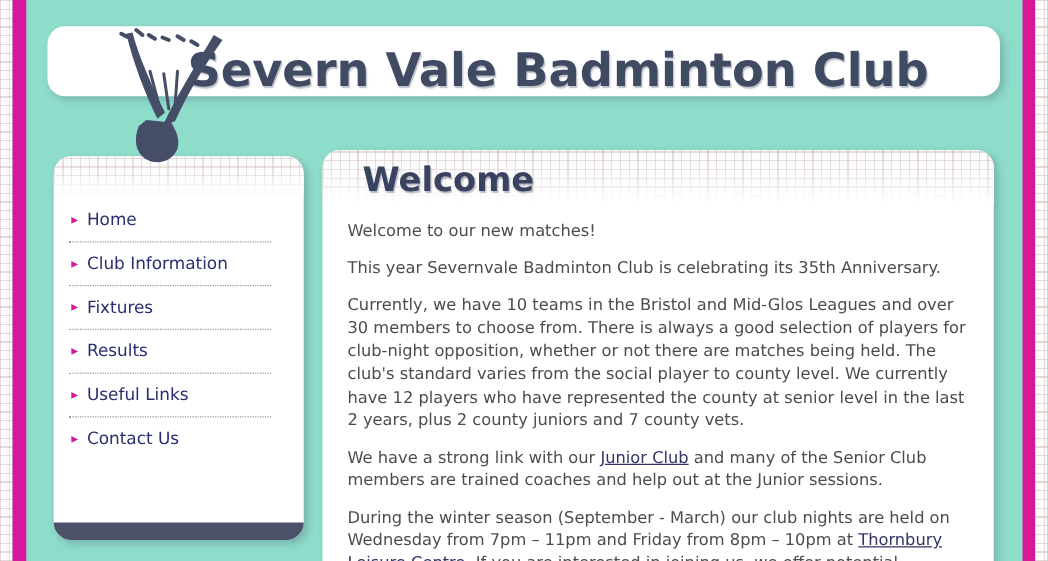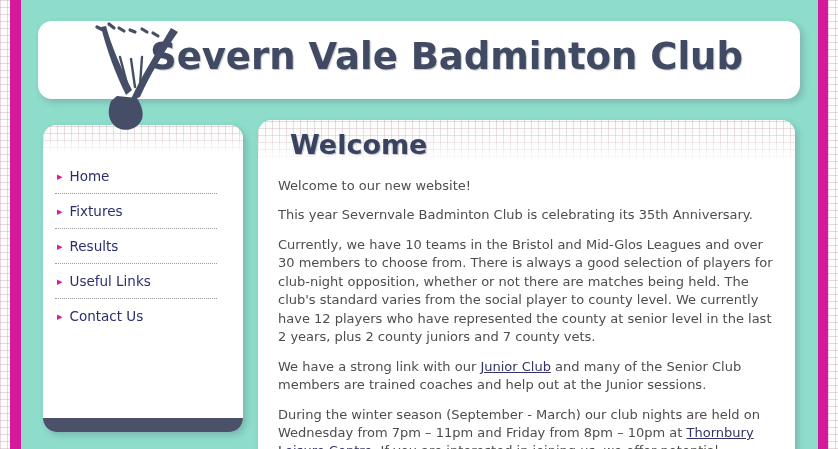--- a/index.html
+++ b/index.html
@@ -16,21 +16,21 @@
       repeating-linear-gradient(90deg, rgba(190,165,170,.40) 0 1px, transparent 1px 7px);
   }
   .edge{position:absolute;top:0;bottom:0;}
   .edge-grid-left{left:0;width:10px;}
   .edge-mag-left{left:10px;width:11px;background:#d6189b;}
   .edge-mag-right{right:10px;width:10px;background:#d6189b;}
   .edge-grid-right{right:0;width:10px;}
 
   
   .header-box{
-    position:absolute;left:38px;top:21px;width:762px;height:78px;
+    position:absolute;left:38px;top:21px;width:762px;height:56px;
     background:#fff;border-radius:14px;
     box-shadow:3px 3px 6px rgba(60,70,95,.25);
   }
   .logo{position:absolute;left:48px;top:-2px;width:102px;height:118px;z-index:2;}
   .site-title{
     position:absolute;left:112px;top:14px;margin:0;z-index:1;
     font-size:37px;font-weight:bold;color:#414a63;letter-spacing:0px;
     white-space:nowrap;text-shadow:1px 1px 1px rgba(65,74,99,.35);
   }
 
@@ -111,32 +111,33 @@
       <path d="M25 82 C 21 92 22 102 30 108 C 40 114 52 110 56 100 C 58 92 55 86 51 79 L 31 77 Z"></path>
     </g>
   </svg>
   <h1 class="site-title">Severn Vale Badminton Club</h1>
 </header>
 
 <nav class="sidebar">
   <div class="band sidebar-band gridpaper"></div>
   <div class="menu">
       <a class="menu-item"><span class="bullet">▸</span><span>Home</span></a>
+      <a class="menu-item"><span class="bullet">▸</span><span>Club Information</span></a>
       <a class="menu-item"><span class="bullet">▸</span><span>Fixtures</span></a>
       <a class="menu-item"><span class="bullet">▸</span><span>Results</span></a>
       <a class="menu-item"><span class="bullet">▸</span><span>Useful Links</span></a>
       <a class="menu-item"><span class="bullet">▸</span><span>Contact Us</span></a>
     </div>
   <div class="sidebar-footer"></div>
 </nav>
 
 <main class="content">
   <div class="band content-band gridpaper">
     <h2 class="page-heading">Welcome</h2>
   </div>
   <div class="paragraphs">
-      <p>Welcome to our new website!</p>
+      <p>Welcome to our new matches!</p>
       <p>This year Severnvale Badminton Club is celebrating its 35th Anniversary.</p>
       <p>Currently, we have 10 teams in the Bristol and Mid-Glos Leagues and over 30 members to choose from. There is always a good selection of players for club-night opposition, whether or not there are matches being held. The club's standard varies from the social player to county level. We currently have 12 players who have represented the county at senior level in the last 2 years, plus 2 county juniors and 7 county vets.</p>
       <p>We have a strong link with our <a class="plink">Junior Club</a> and many of the Senior Club members are trained coaches and help out at the Junior sessions.</p>
       <p>During the winter season (September - March) our club nights are held on Wednesday from 7pm – 11pm and Friday from 8pm – 10pm at <a class="plink">Thornbury Leisure Centre</a>. If you are interested in joining us, we offer potential members the opportunity to try us out over 3 club sessions, to help decide if we are the club for you. Please feel free to come along and join in or just watch if you</p>
     </div>
 </main>
 
 </body></html>

